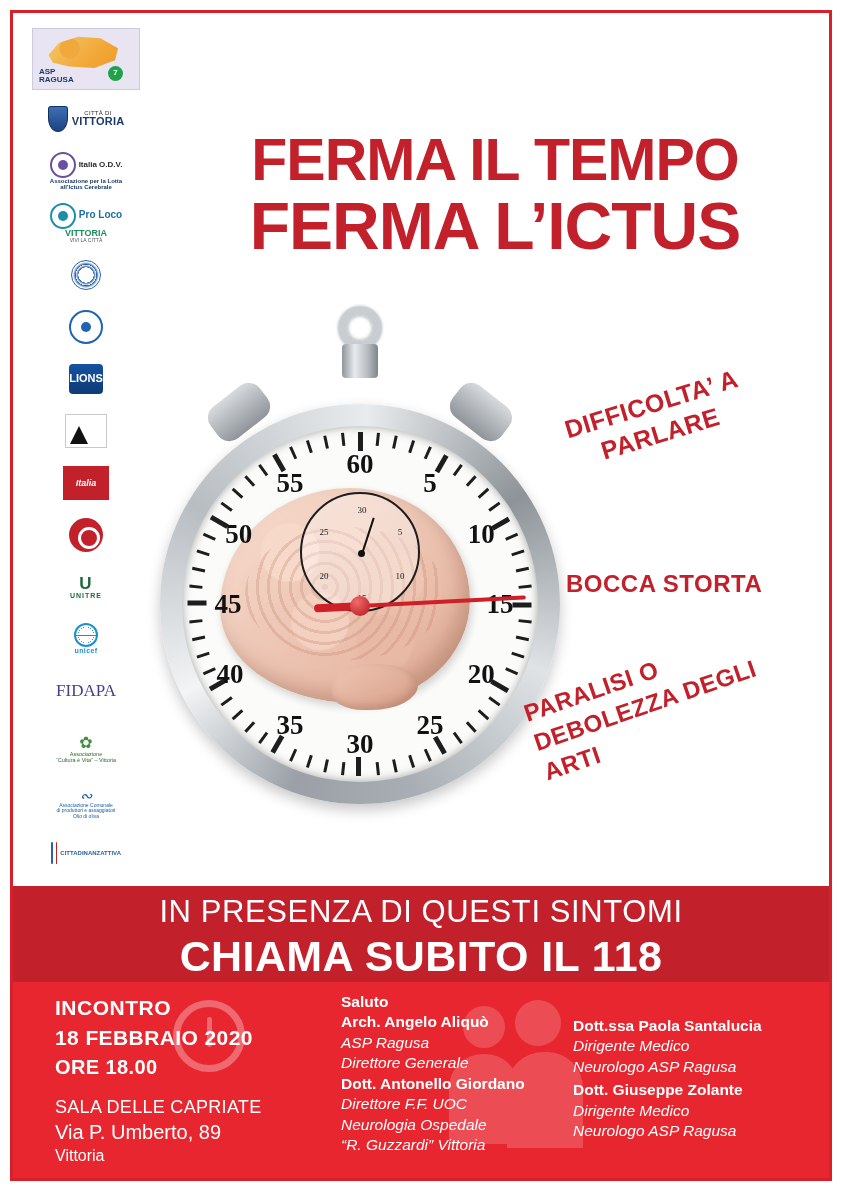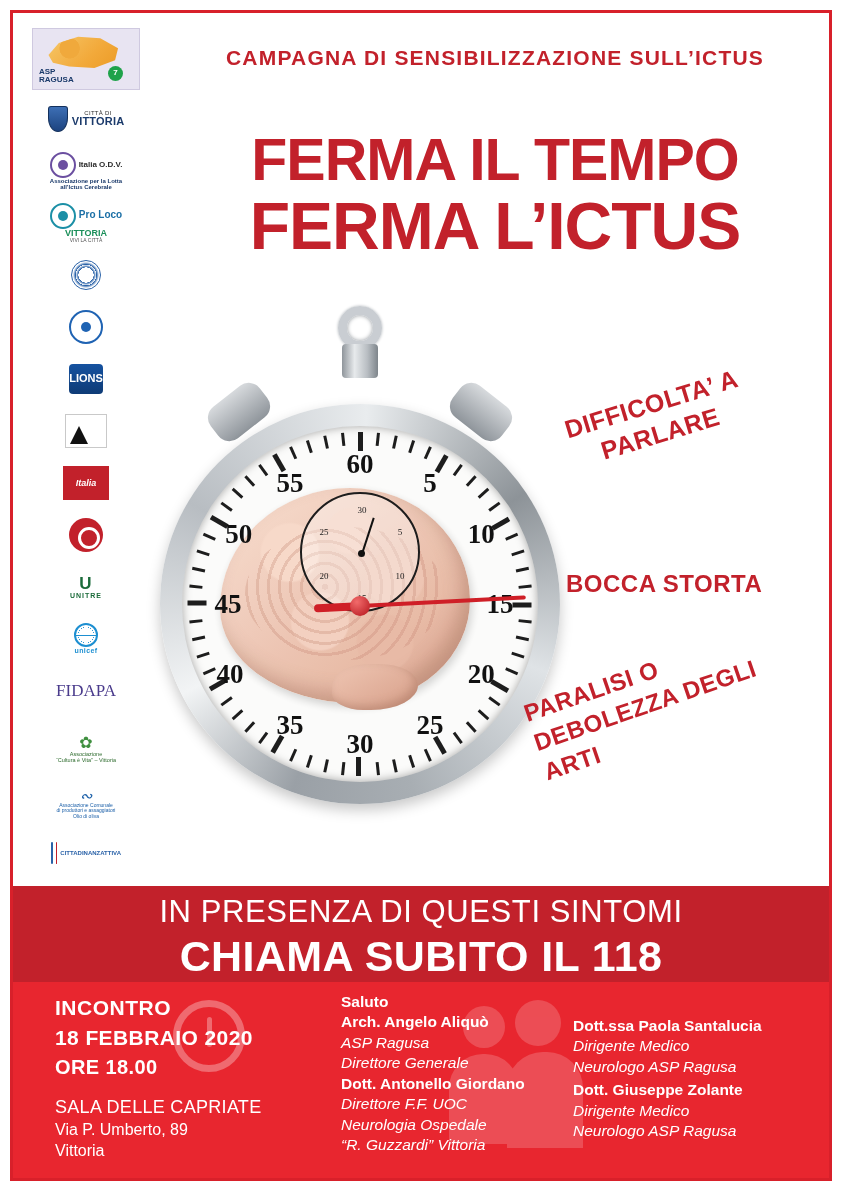--- a/index.html
+++ b/index.html
@@ -440,21 +440,21 @@
 
   #left-info {
     position: absolute;
     left: 42px; top: 14px;
     width: 270px;
   }
   #left-info .l1 { font-size: 21px; font-weight: bold; letter-spacing: .5px; }
   #left-info .l2 { font-size: 21px; font-weight: bold; margin-top: 6px; letter-spacing: .4px; }
   #left-info .l3 { font-size: 20px; font-weight: bold; margin-top: 6px; letter-spacing: .4px; }
   #left-info .l4 { font-size: 18px; margin-top: 18px; letter-spacing: .3px; }
-  #left-info .l5 { font-size: 16px; margin-top: 3px; }
+  #left-info .l5 { font-size: 20px; margin-top: 3px; }
   #left-info .l6 { font-size: 16px; margin-top: 3px; }
 
   .clock-ghost {
     position: absolute;
     left: 160px; top: 18px;
     width: 72px; height: 72px;
     border-radius: 50%;
     border: 7px solid #ef6a70;
   }
   .clock-ghost:after {
@@ -610,21 +610,20 @@
       <div class="kiwanis">
         <div class="k">K</div>
         <div>
           <div class="w">Kiwanis</div>
           <div class="sub">CLUB DI VITTORIA</div>
         </div>
       </div>
     </div>
   </div>
 
-  <div id="campaign">CAMPAGNA DI SENSIBILIZZAZIONE SULL’ICTUS</div>
   <div id="title1">FERMA IL TEMPO</div>
   <div id="title2">FERMA L’ICTUS</div>
 
   <div id="watch-wrap">
     <div class="crown"></div>
     <div class="stem"></div>
     <div class="lug left"></div>
     <div class="lug right"></div>
 
     <div class="case">

